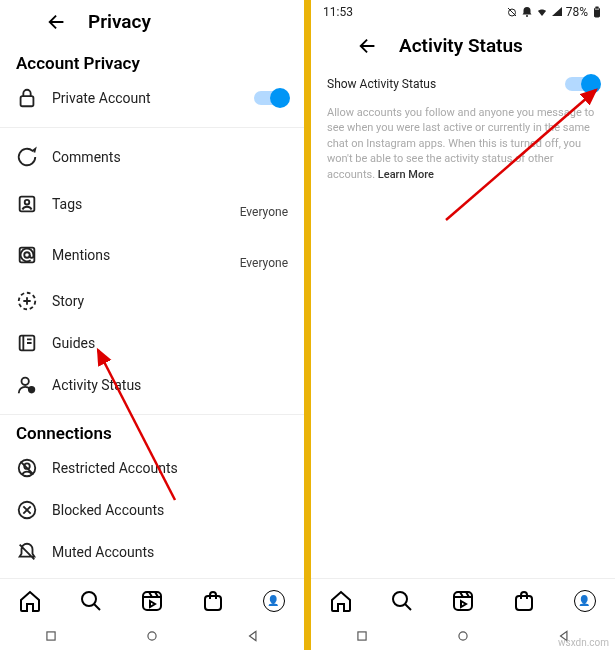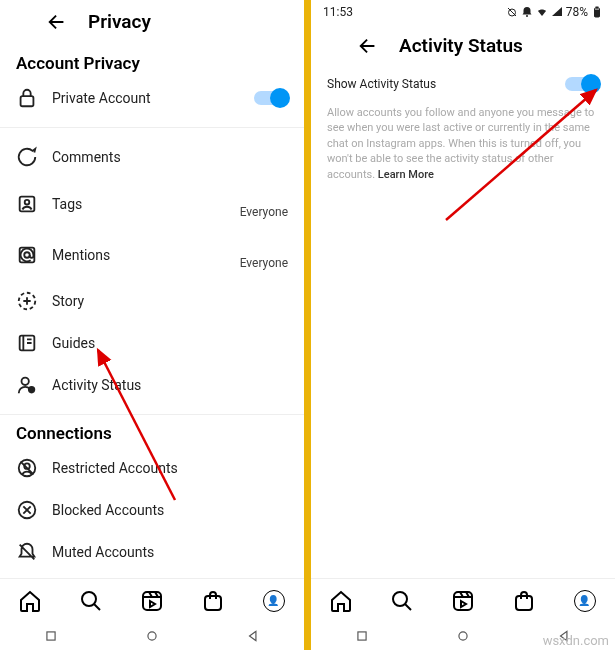--- a/index.html
+++ b/index.html
@@ -71,21 +71,21 @@
 
   .avatar {
     width: 22px; height: 22px; border-radius: 50%;
     border: 1.5px solid #000;
     display: flex; align-items: center; justify-content: center;
     font-size: 10px;
   }
 
   .watermark {
     position: absolute; bottom: 2px; right: 6px;
-    font-size: 13px; color: #bbb;
+    font-size: 10px; color: #bbb;
   }
 
   .arrow { position: absolute; pointer-events: none; }
 </style>
 </head>
 <body>
 
 <div class="container">
 
   <div class="pane">

